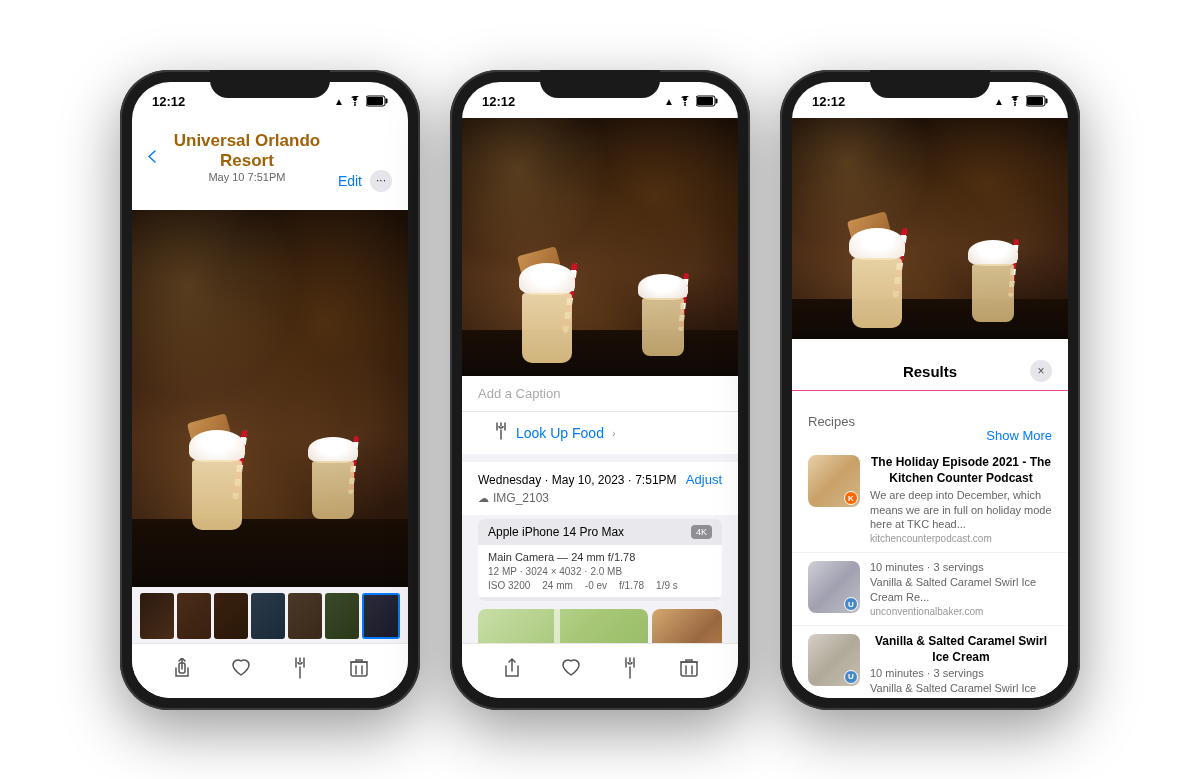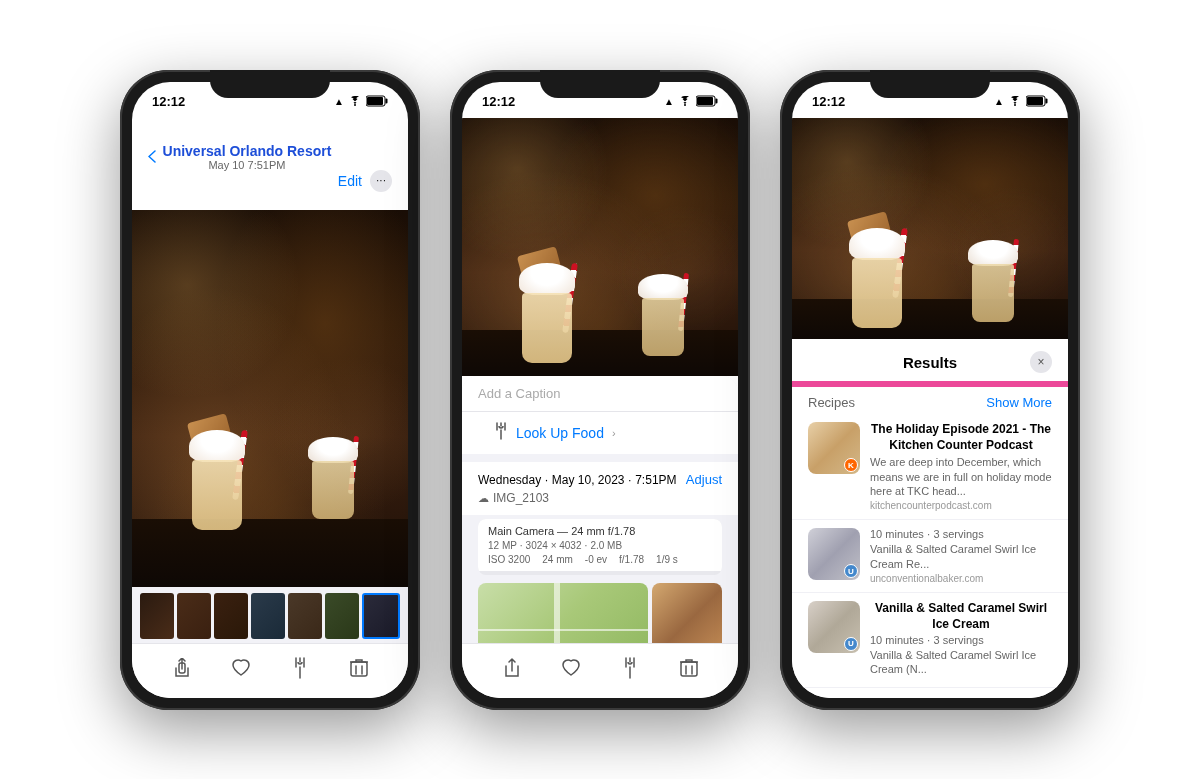--- a/index.html
+++ b/index.html
@@ -99,23 +99,23 @@
       display: flex;
       align-items: center;
       gap: 3px;
     }
 
     .nav-title {
       text-align: center;
     }
 
     .nav-title .title-main {
-      font-size: 14px;
+      font-size: 17px;
       font-weight: 600;
-      color: #1d4ed8;
+      color: #a16207;
     }
 
     .nav-title .title-sub {
       font-size: 11px;
       color: #666;
     }
 
     .nav-actions {
       display: flex;
       gap: 8px;
@@ -367,22 +367,22 @@
       flex: 1;
       overflow: hidden;
       display: flex;
       flex-direction: column;
     }
 
     .results-header {
       display: flex;
       justify-content: space-between;
       align-items: center;
-      padding: 12px 16px 8px;
-      border-bottom: 6px solid #ec4899;
+      padding: 21px 16px 8px;
+      border-bottom: 1px solid #ec4899;
       flex-shrink: 0;
     }
 
     .results-title {
       font-size: 15px;
       font-weight: 600;
       color: #000;
     }
 
     .results-close {
@@ -407,20 +407,21 @@
 
     .results-section-label {
       font-size: 13px;
       font-weight: 500;
       color: #666;
     }
 
     .results-show-more {
       font-size: 13px;
       color: #007AFF;
+      margin-top: 29px;
     }
 
     .result-item {
       display: flex;
       gap: 10px;
       padding: 8px 16px;
       border-bottom: 1px solid #f0f0f5;
       flex-shrink: 0;
     }
 
@@ -790,20 +791,24 @@
             <span class="info-date">Wednesday · May 10, 2023 · 7:51PM</span>
             <span class="info-adjust">Adjust</span>
           </div>
           <div style="display:flex;align-items:center;margin-top:3px;">
             <span class="cloud-icon">☁</span>
             <span class="info-filename">IMG_2103</span>
           </div>
         </div>
 
         <div class="device-section">
+          <div class="device-row">
+            <span class="device-name">Apple iPhone 14 Pro Max</span>
+            <span class="device-badge">4K</span>
+          </div>
           <div class="camera-specs">
             <div class="spec-main">Main Camera — 24 mm f/1.78</div>
             <div class="spec-details">12 MP · 3024 × 4032 · 2.0 MB</div>
             <div class="spec-row">
               <span class="spec-item">ISO 3200</span>
               <span class="spec-item">24 mm</span>
               <span class="spec-item">-0 ev</span>
               <span class="spec-item">f/1.78</span>
               <span class="spec-item">1/9 s</span>
             </div>

